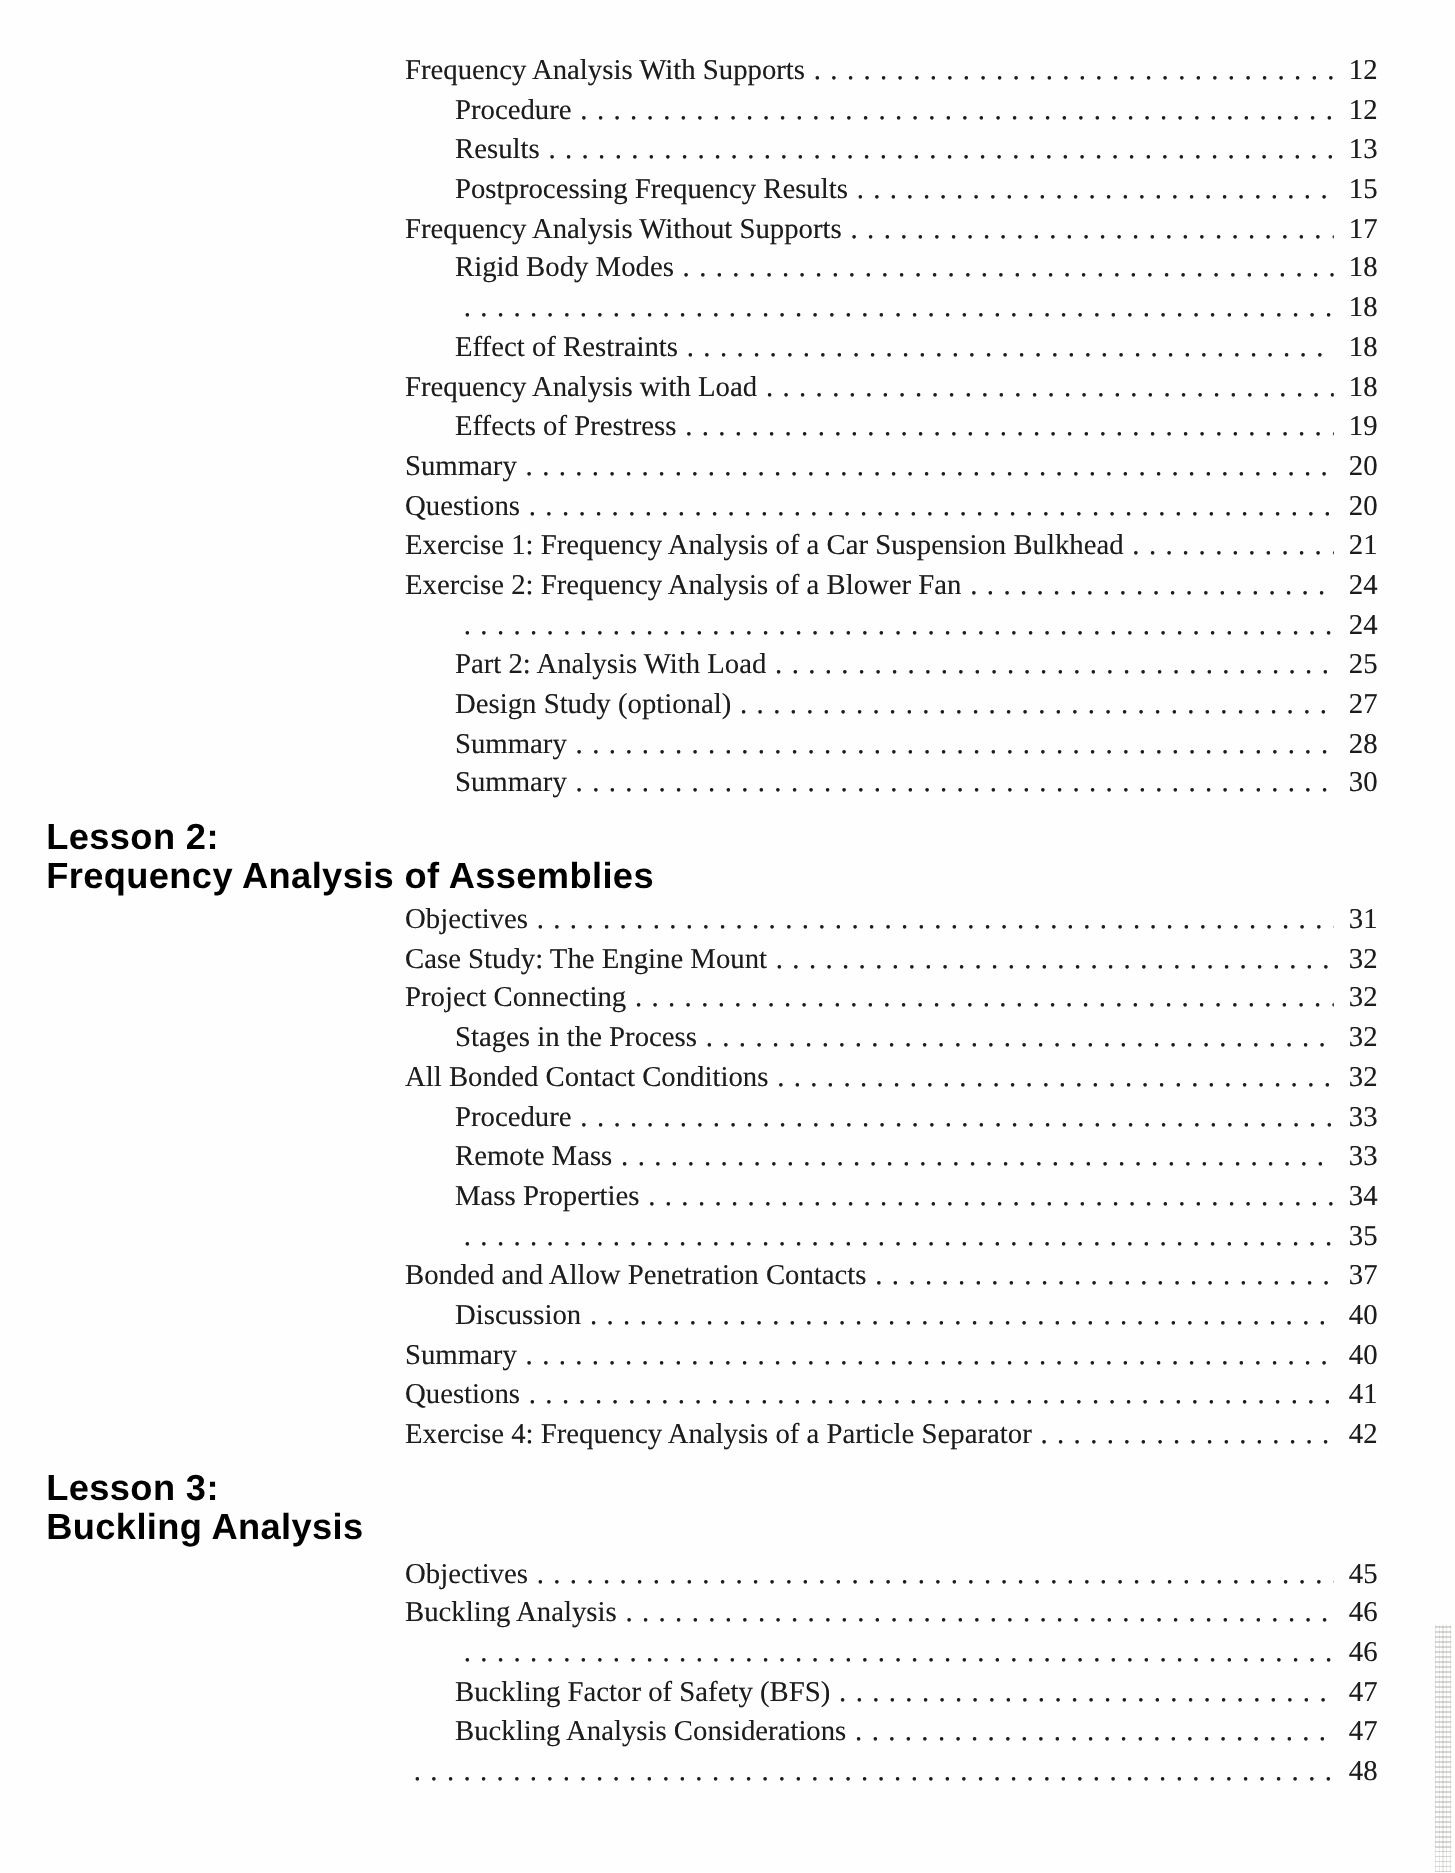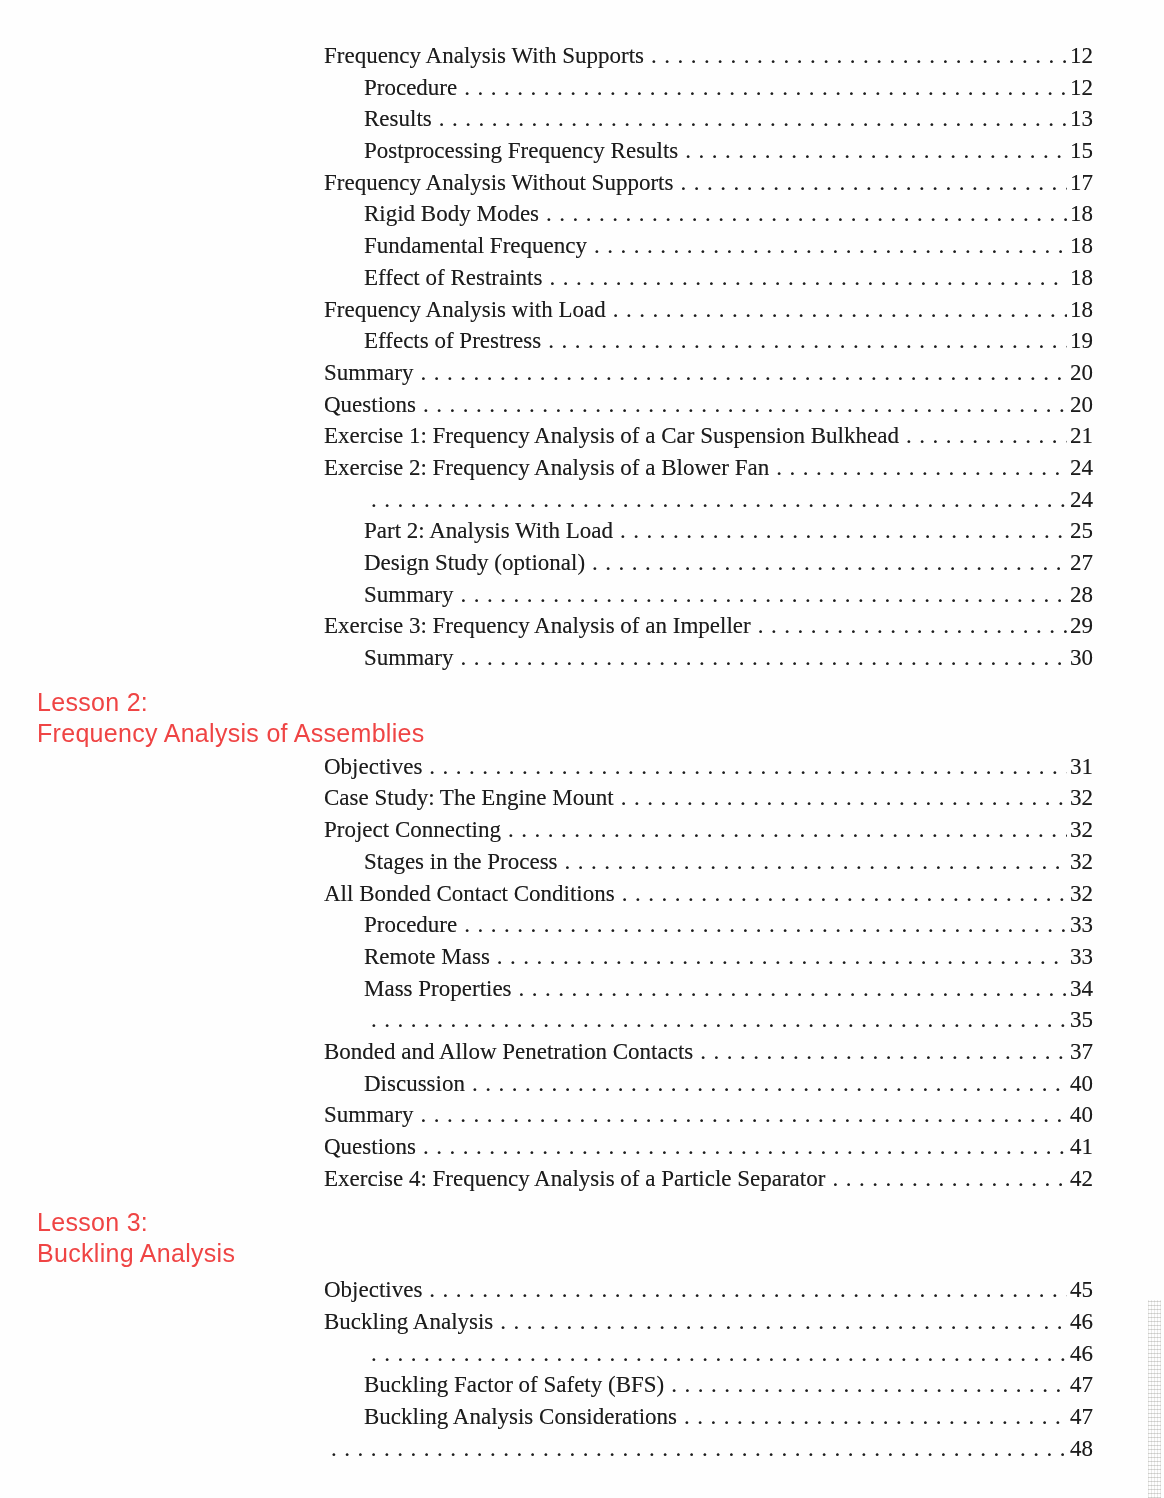--- a/index.html
+++ b/index.html
@@ -19,24 +19,24 @@
   .toc {
     position: absolute;
     top: 40px;
     left: 0;
     width: 1164px;
   }
   .toc-group { display: block; }
   .group-heading {
     margin: 13px 0 2px 37px;
     font-family: "Liberation Sans", sans-serif;
-    font-weight: 400;
-    font-size: 25px;
+    font-weight: 700;
+    font-size: 29px;
     line-height: 31px;
-    color: #ef4444;
+    color: #000000;
     letter-spacing: 0.3px;
   }
   .toc-group:nth-child(3) .group-heading {
     margin-bottom: 5px;
   }
   .rows {
     margin-left: 324px;
     width: 778px;
   }
   .toc-row {
@@ -59,21 +59,21 @@
     white-space: nowrap;
     margin: 0 3px 0 7px;
     letter-spacing: 7.5px;
   }
   .leader::after {
     content: "................................................................................";
   }
   .toc-page {
     flex: 0 0 auto;
     min-width: 32px;
-    text-align: left;
+    text-align: right;
     white-space: nowrap;
   }
   .scan-strip {
     position: absolute;
     left: 1148px;
     top: 1300px;
     width: 13px;
     height: 198px;
     background:
       repeating-linear-gradient(0deg, rgba(120,120,112,0.28) 0 1px, rgba(255,255,255,0) 1px 4px),
@@ -112,21 +112,20 @@
             <span class="toc-title">Frequency Analysis Without Supports</span>
             <span class="leader"></span>
             <span class="toc-page">17</span>
           </div>
           <div class="toc-row level-2">
             <span class="toc-title">Rigid Body Modes</span>
             <span class="leader"></span>
             <span class="toc-page">18</span>
           </div>
           <div class="toc-row level-2">
-            <span class="toc-title">Fundamental Frequency</span>
             <span class="leader"></span>
             <span class="toc-page">18</span>
           </div>
           <div class="toc-row level-2">
             <span class="toc-title">Effect of Restraints</span>
             <span class="leader"></span>
             <span class="toc-page">18</span>
           </div>
           <div class="toc-row level-1">
             <span class="toc-title">Frequency Analysis with Load</span>
@@ -169,25 +168,20 @@
           </div>
           <div class="toc-row level-2">
             <span class="toc-title">Design Study (optional)</span>
             <span class="leader"></span>
             <span class="toc-page">27</span>
           </div>
           <div class="toc-row level-2">
             <span class="toc-title">Summary</span>
             <span class="leader"></span>
             <span class="toc-page">28</span>
-          </div>
-          <div class="toc-row level-1">
-            <span class="toc-title">Exercise 3: Frequency Analysis of an Impeller</span>
-            <span class="leader"></span>
-            <span class="toc-page">29</span>
           </div>
           <div class="toc-row level-2">
             <span class="toc-title">Summary</span>
             <span class="leader"></span>
             <span class="toc-page">30</span>
           </div>
         </div>
       </section>
       <section class="toc-group">
         <div class="group-heading">

